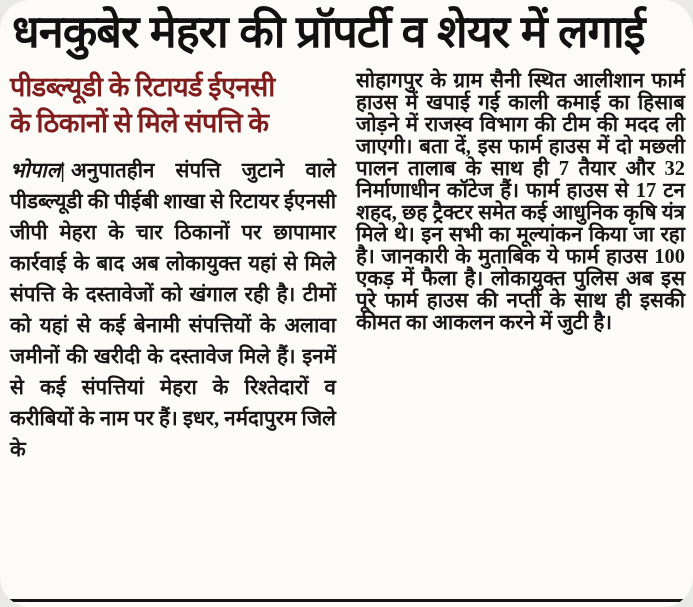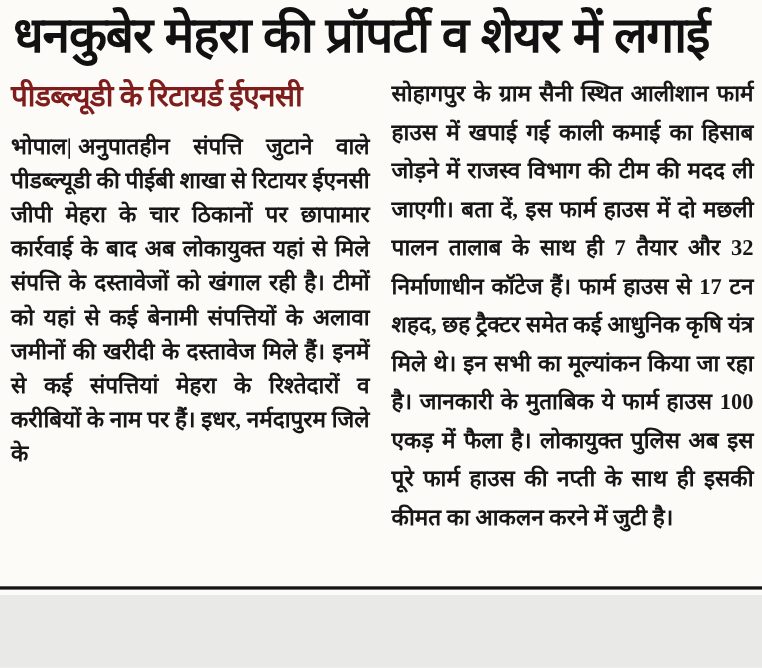--- a/index.html
+++ b/index.html
@@ -4,26 +4,27 @@
 <style>
   * { margin: 0; padding: 0; box-sizing: border-box; }
 
   html, body {
     background: #e9e9e7;
   }
 
   .clip {
     position: relative;
     width: 693px;
-    height: 541px;
+    height: 607px;
     margin: 0 auto;
     background: #fcfbf8;
     color: #151515;
     font-family: "Liberation Serif", "DejaVu Serif", serif;
     overflow: hidden;
+    border-radius: 30px;
   }
 
   
   .headline {
     padding: 6px 10px 0 12px;
     font-size: 45px;
     line-height: 51px;
     font-weight: 900;
     letter-spacing: -1px;
     font-family: "Liberation Sans", "DejaVu Sans", sans-serif;
@@ -58,25 +59,26 @@
   
   .body-text {
     font-family: "Liberation Serif", "DejaVu Serif", serif;
     font-size: 20.5px;
     line-height: 31px;
     font-weight: 700;
     text-align: justify;
     color: #171717;
   }
   .col-right .body-text {
-    line-height: 35px;
+    line-height: 22px;
   }
   .dateline {
     font-weight: 900;
     padding-right: 6px;
+    font-style: italic;
   }
 
   
   .bottom-rule {
     position: absolute;
     left: 0;
     right: 0;
     bottom: 5px;
     height: 3px;
     background: #141414;
@@ -89,20 +91,21 @@
 
   <h1 class="headline">
     <span class="hl-line">धनकुबेर मेहरा की प्रॉपर्टी व शेयर में लगाई</span>
   </h1>
 
   <div class="columns">
 
     <div class="col-left">
       <h2 class="subhead">
         <span>पीडब्ल्यूडी के रिटायर्ड ईएनसी</span>
+        <span>के ठिकानों से मिले संपत्ति के</span>
       </h2>
       <p class="body-text">
         <span class="dateline">भोपाल|</span><span>अनुपातहीन संपत्ति जुटाने वाले पीडब्ल्यूडी की पीईबी शाखा से रिटायर ईएनसी जीपी मेहरा के चार ठिकानों पर छापामार कार्रवाई के बाद अब लोकायुक्त यहां से मिले संपत्ति के दस्तावेजों को खंगाल रही है। टीमों को यहां से कई बेनामी संपत्तियों के अलावा जमीनों की खरीदी के दस्तावेज मिले हैं। इनमें से कई संपत्तियां मेहरा के रिश्तेदारों व करीबियों के नाम पर हैं। इधर, नर्मदापुरम जिले के</span>
       </p>
     </div>
 
     <div class="col-right">
       <p class="body-text">सोहागपुर के ग्राम सैनी स्थित आलीशान फार्म हाउस में खपाई गई काली कमाई का हिसाब जोड़ने में राजस्व विभाग की टीम की मदद ली जाएगी। बता दें, इस फार्म हाउस में दो मछली पालन तालाब के साथ ही 7 तैयार और 32 निर्माणाधीन कॉटेज हैं। फार्म हाउस से 17 टन शहद, छह ट्रैक्टर समेत कई आधुनिक कृषि यंत्र मिले थे। इन सभी का मूल्यांकन किया जा रहा है। जानकारी के मुताबिक ये फार्म हाउस 100 एकड़ में फैला है। लोकायुक्त पुलिस अब इस पूरे फार्म हाउस की नप्ती के साथ ही इसकी कीमत का आकलन करने में जुटी है।</p>
     </div>
 

